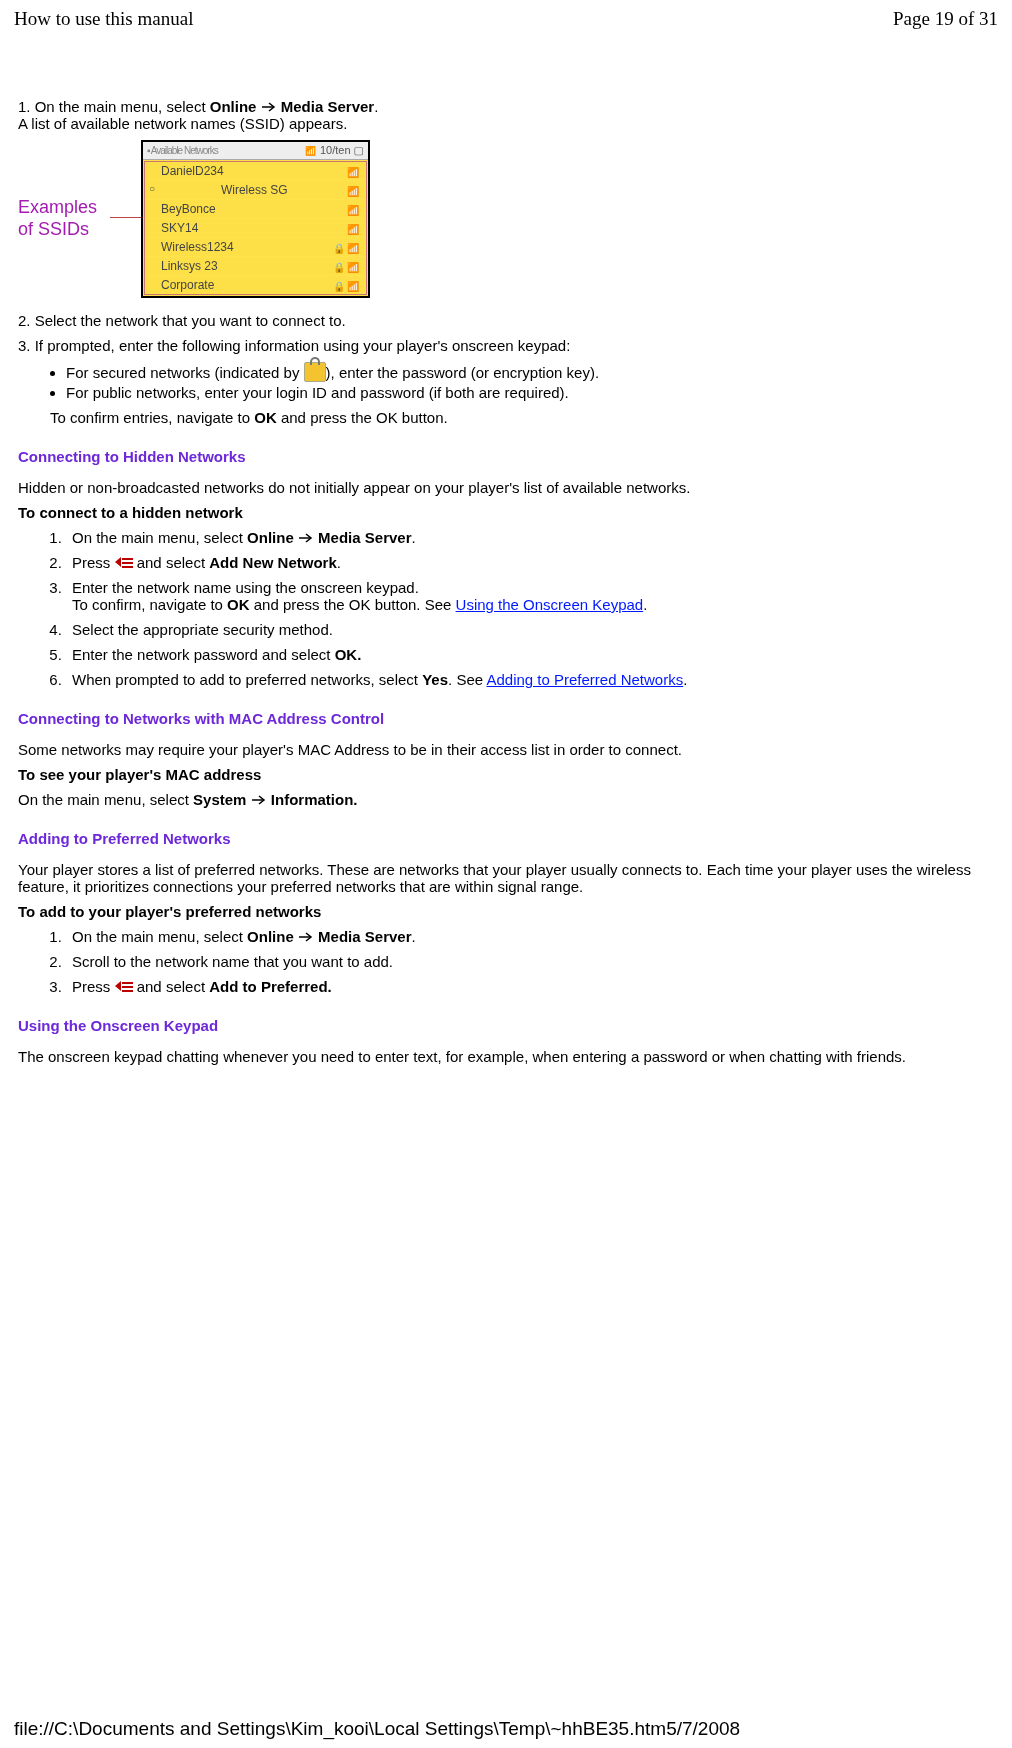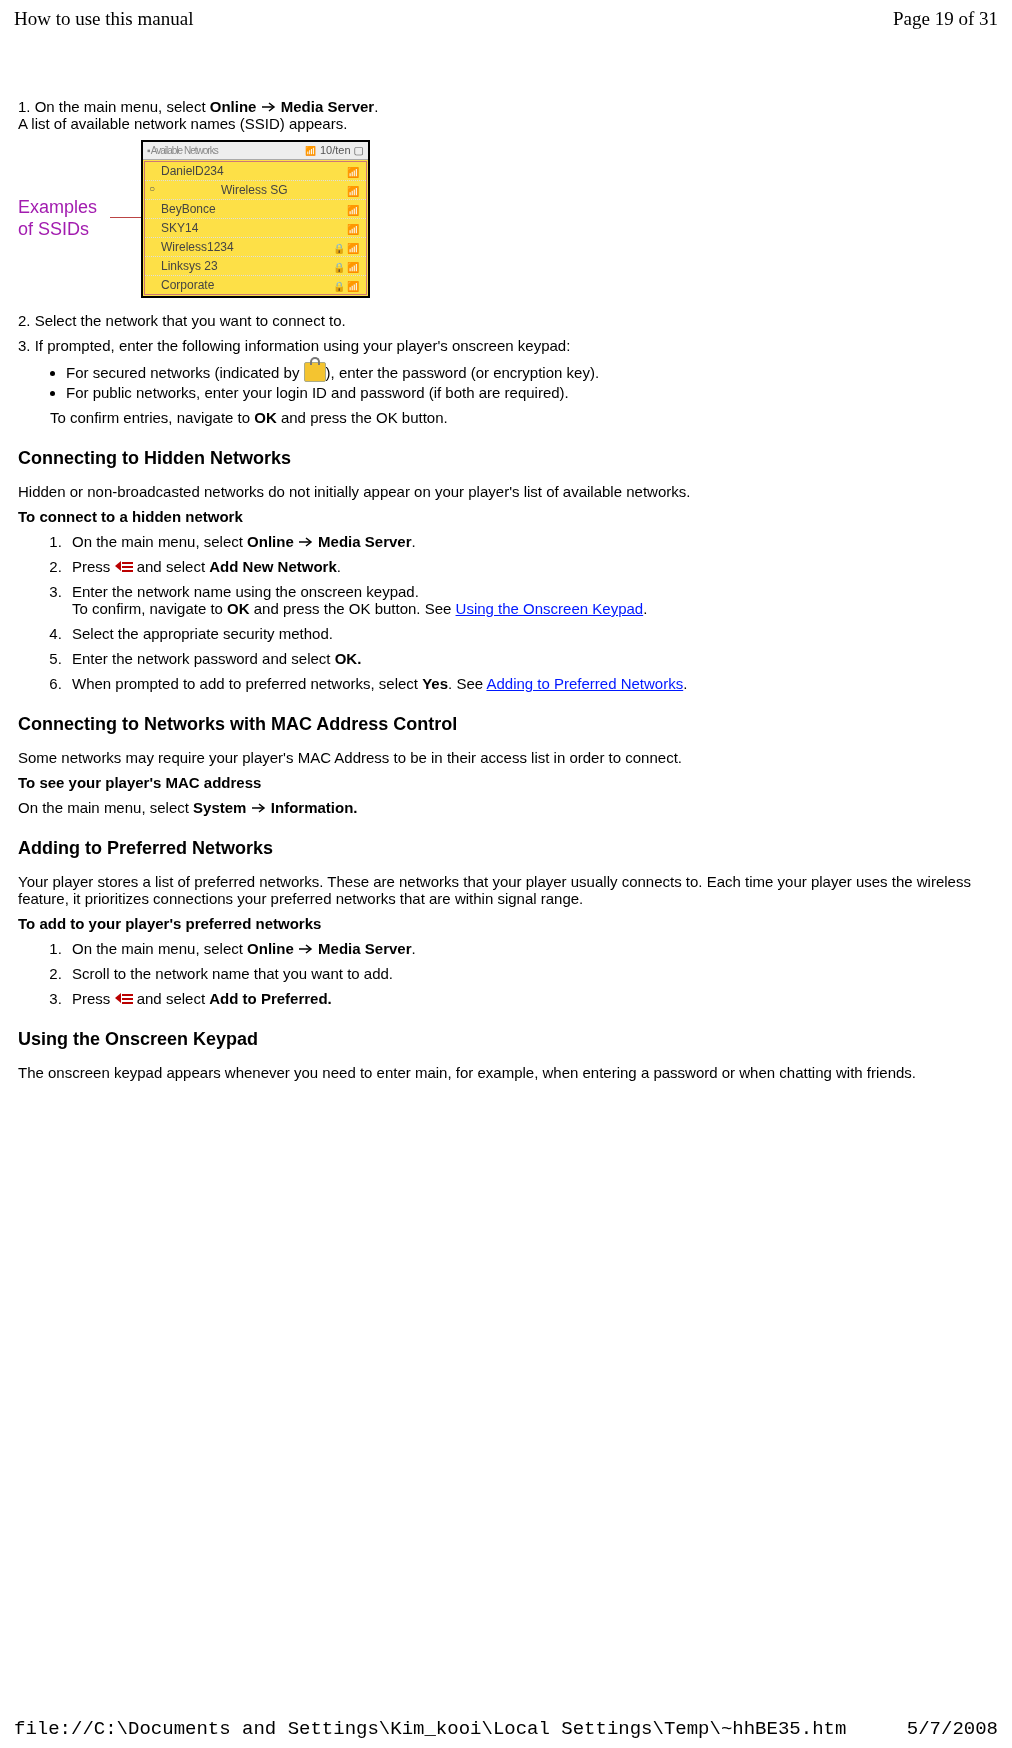--- a/index.html
+++ b/index.html
@@ -19,22 +19,21 @@
     font-family: "Times New Roman", Times, serif;
     font-size: 19px;
     padding: 8px 14px 0 14px;
   }
   .page-footer {
     position: absolute;
     bottom: 8px;
     left: 14px;
     right: 14px;
     display: flex;
-    justify-content: space-between;
-    font-family: Liberation Mono, monospace;
+    font-family: Liberation Sans, sans-serif;
     font-size: 19px;
   }
   .content {
     padding: 60px 18px 0 18px;
   }
   p { margin: 8px 0; }
   .step-block { margin: 8px 0; }
   .indent { }
   .sub-indent { margin-left: 32px; }
   ol {
@@ -43,23 +42,23 @@
   }
   ol > li { margin: 4px 0 8px 0; padding-left: 6px; }
   ul {
     list-style: disc;
     margin: 4px 0 4px 20px;
     padding-left: 28px;
   }
   ul > li { margin: 2px 0; }
   h2 {
     font-family: Arial, Helvetica, sans-serif;
-    font-size: 18px;
+    font-size: 15px;
     font-weight: bold;
-    color: #000000;
+    color: #6d28d9;
     margin: 22px 0 14px 0;
   }
   a.link {
     color: #0018ff;
     text-decoration: underline;
     cursor: pointer;
   }
   b { font-weight: bold; }
   .arrow-icon {
     display: inline-block;
@@ -313,20 +312,20 @@
         </svg>
       <b>Media Server</b><span>.</span>
     </li>
     <li>Scroll to the network name that you want to add.</li>
     <li>
       <span>Press </span><span class="options-icon"></span><span> and select </span><b>Add to Preferred.</b>
     </li>
   </ol>
 
   <h2>Using the Onscreen Keypad</h2>
-  <p>The onscreen keypad appears whenever you need to enter main, for example, when entering a password or when chatting with friends.</p>
+  <p>The onscreen keypad chatting whenever you need to enter text, for example, when entering a password or when chatting with friends.</p>
 
 </div>
 
 <div class="page-footer">
   <span>file://C:\Documents and Settings\Kim_kooi\Local Settings\Temp\~hhBE35.htm</span>
   <span>5/7/2008</span>
 </div>
 
 </body></html>

